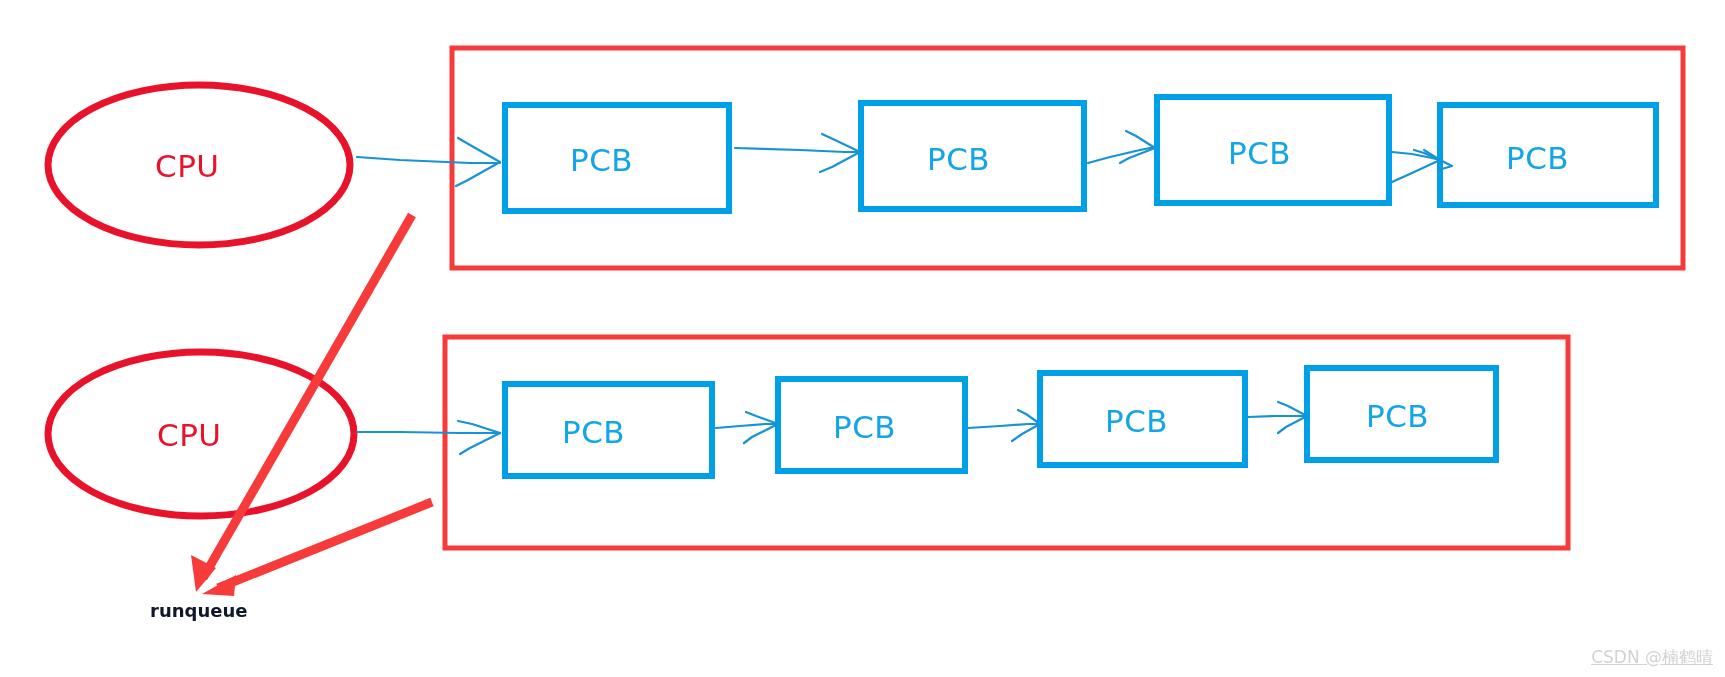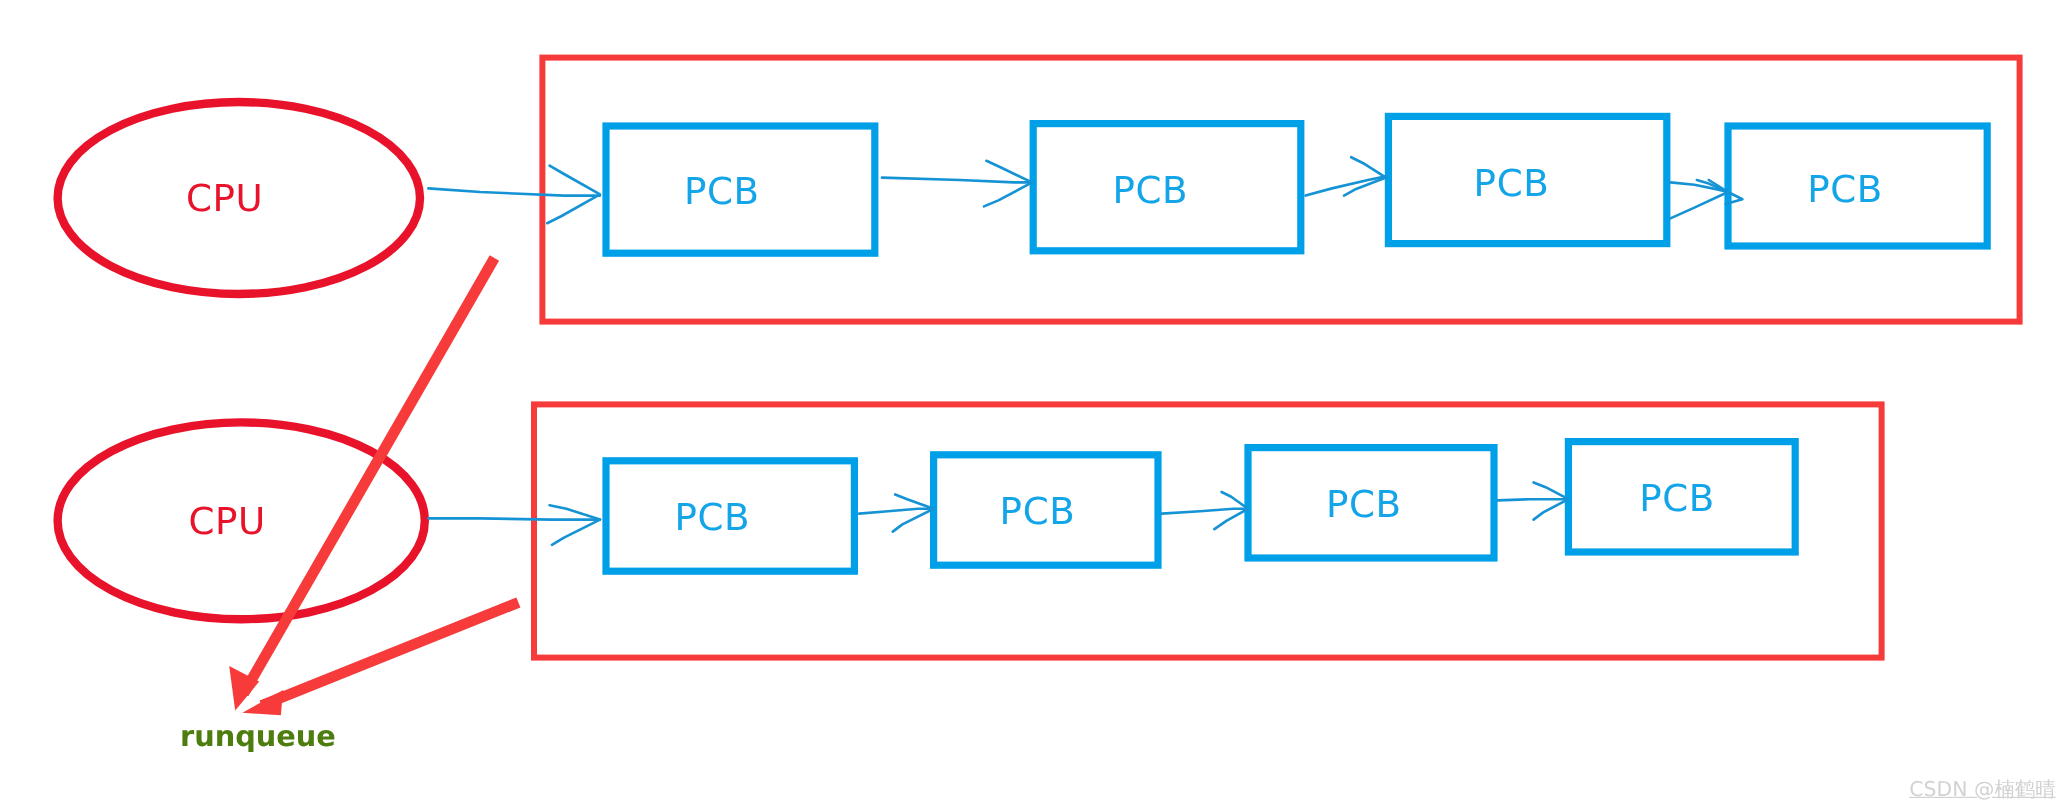--- a/index.html
+++ b/index.html
@@ -36,22 +36,22 @@
     letter-spacing: 0.5px;
   }
   .pcb-label {
     color: #14a5e8;
     font-size: 31px;
     font-family: "DejaVu Sans", sans-serif;
     letter-spacing: 0.5px;
     text-align: center;
   }
   .runqueue-label {
-    color: #4d7c0f;
-    font-size: 24px;
+    color: #0f172a;
+    font-size: 18px;
     font-weight: bold;
     font-family: "DejaVu Sans", sans-serif;
   }
   .watermark {
     position: absolute;
     right: 12px;
     bottom: 8px;
     color: #d2d2d2;
     font-size: 17px;
     font-family: "DejaVu Sans", sans-serif;

